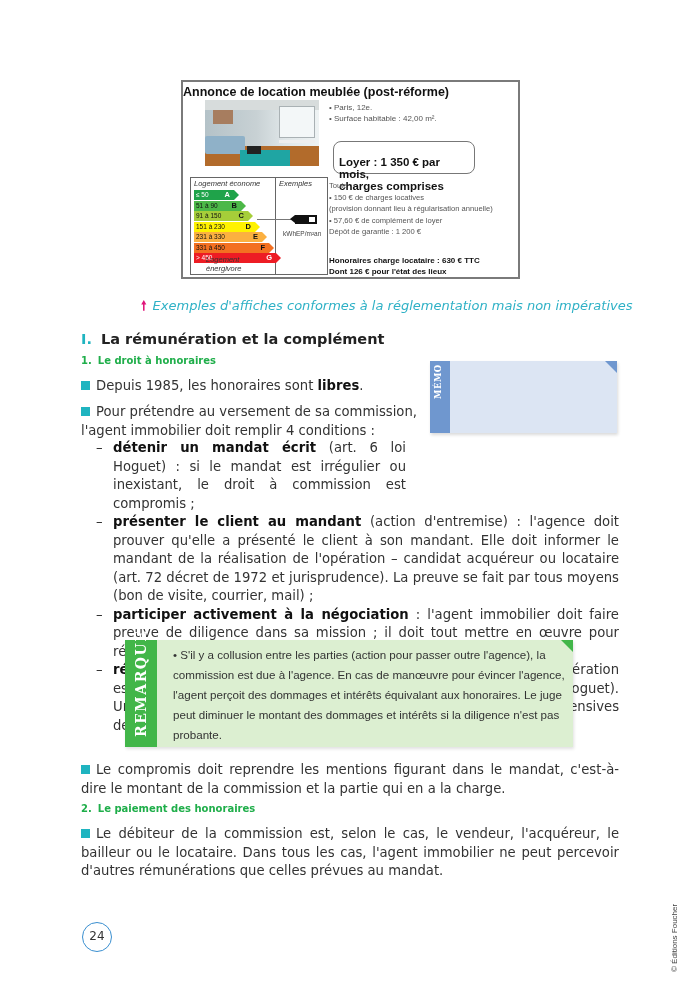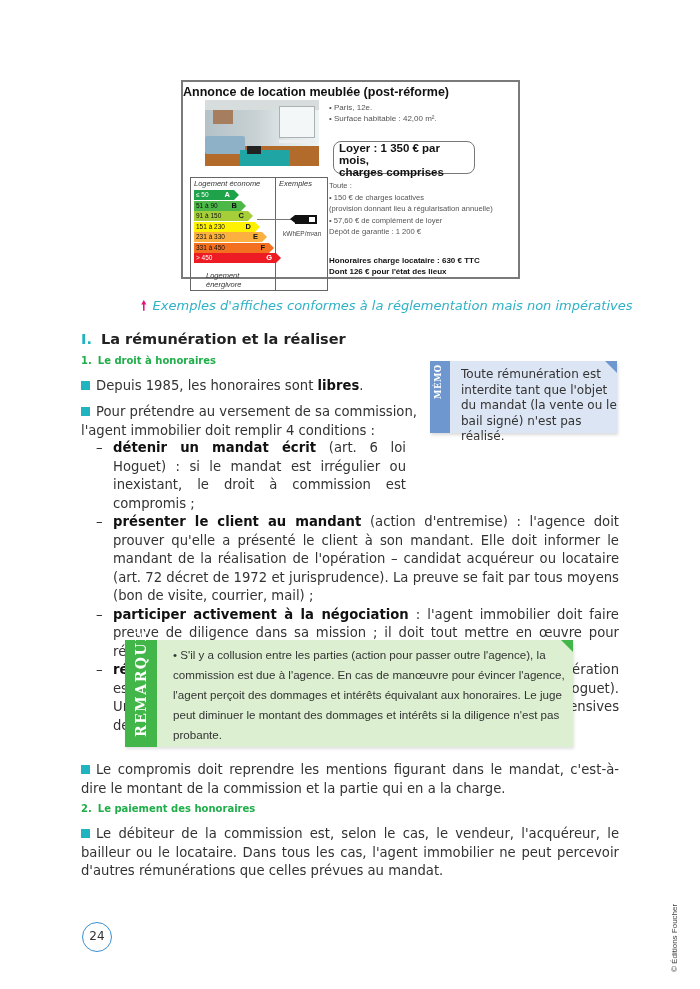--- a/index.html
+++ b/index.html
@@ -13,23 +13,23 @@
   .ad-photo .ceil { position:absolute; left:0; top:0; width:100%; height:10px; background:#d7dcdc; }
   .ad-photo .window { position:absolute; right:4px; top:6px; width:36px; height:32px; background:#f3f7f8; border:1px solid #a9b1b4; }
   .ad-photo .art { position:absolute; left:8px; top:10px; width:20px; height:14px; background:#a77d5f; }
   .ad-photo .floor { position:absolute; left:0; bottom:0; width:100%; height:30%; background:#b26b2b; }
   .ad-photo .rug { position:absolute; left:35px; bottom:0; width:50px; height:16px; background:#1fa5a3; }
   .ad-photo .sofa { position:absolute; left:0; top:36px; width:40px; height:18px; background:#8fb1c8; border-radius:2px; }
   .ad-photo .desk { position:absolute; right:4px; top:40px; width:36px; height:3px; background:#eee; }
   .ad-photo .table { position:absolute; left:42px; top:46px; width:14px; height:8px; background:#222; }
 
   .ad-info { position: absolute; left: 146px; top: 20px; font-size: 8px; color: #555; line-height: 11px; }
-  .ad-rent { position: absolute; left: 150px; top: 59px; width: 142px; height: 33px; border: 1.5px solid #777; border-radius: 8px; padding: 0 5px; font-size: 11.5px; font-weight: bold; color: #111; line-height: 12px; }
+  .ad-rent { position: absolute; left: 150px; top: 59px; width: 142px; height: 33px; border: 1.5px solid #777; border-radius: 8px; padding: 14px 5px; font-size: 11.5px; font-weight: bold; color: #111; line-height: 12px; }
 
-  .dpe { position: absolute; left: 7px; top: 95px; width: 138px; height: 114px; border: 1px solid #666; padding-left: 12px; }
+  .dpe { position: absolute; left: 7px; top: 95px; width: 138px; height: 98px; border: 1px solid #666; padding-left: 12px; }
   .dpe-col1 { position: absolute; left: 0; top: 0; width: 85px; height: 100%; border-right: 1px solid #666; }
   .dpe-col2 { position: absolute; left: 85px; top: 0; width: 53px; height: 100%; }
   .dpe-top { font-size: 7.5px; font-style: italic; color: #333; padding: 1px 3px; }
   .dpe-bars { position: absolute; left: 3px; top: 12px; }
   .dpe-bar { height: 10px; margin-bottom: 0.5px; font-size: 6.5px; color: #111; position: relative; line-height: 10px; padding-left: 2px; }
   .dpe-bar .lbl { position: absolute; right: 4px; top: 0; font-weight: bold; font-size: 7.5px; }
   .dpe-bar::after { content: ""; position: absolute; right: -5px; top: 0; border-top: 5px solid transparent; border-bottom: 5px solid transparent; border-left: 5px solid var(--c); }
   .dpe-bottom { position: absolute; left: 3px; bottom: 1px; font-size: 7.5px; font-style: italic; color: #333; margin-left: 12px; }
   .dpe-line { position: absolute; left: 66px; top: 41px; width: 44px; height: 1px; background: #777; }
   .dpe-marker { position: absolute; left: 104px; top: 37px; width: 22px; height: 9px; background: #111; }
@@ -130,40 +130,39 @@
     <div>Dont 126 € pour l'état des lieux</div>
   </div>
 </div>
 
 <div class="caption">
   <span class="arrow">🠕</span><span>Exemples d'affiches conformes à la réglementation mais non impératives</span>
 </div>
 
 <div class="sec-title">
   <span class="num">I.</span>
-  <span>La rémunération et la réaliser</span>
+  <span>La rémunération et la complément</span>
 </div>
 
 <div class="sub-title" style="top:355px;">
   <span class="num">1.</span><span>Le droit à honoraires</span>
 </div>
 
 <div class="para" style="top:377px; width:330px;">
   <span class="sq"></span><span>Depuis 1985, les honoraires sont </span><b>libres</b><span>.</span>
 </div>
 
 <div class="para" style="top:403px; width:336px;">
   <span class="sq"></span><span>Pour prétendre au versement de sa commission, l'agent immobilier doit remplir 4 conditions :</span>
 </div>
 
 <div class="memo">
   <div class="memo-tab">
       <span>MÉMO</span>
     </div>
-  <div class="memo-text">Toute rémunération est interdite tant que l'objet du mandat (la vente ou le bail signé) n'est pas réalisé.</div>
   <div class="memo-fold"></div>
 </div>
 
 <div class="list" style="top:439px;">
   <div class="item" style="width:310px;"><span class="dash">–</span><b>détenir un mandat écrit</b><span> (art. 6 loi Hoguet) : si le mandat est irrégulier ou inexistant, le droit à commission est compromis ;</span></div>
   <div class="item"><span class="dash">–</span><b>présenter le client au mandant</b><span> (action d'entremise) : l'agence doit prouver qu'elle a présenté le client à son mandant. Elle doit informer le mandant de la réalisation de l'opération – candidat acquéreur ou locataire (art. 72 décret de 1972 et jurisprudence). La preuve se fait par tous moyens (bon de visite, courrier, mail) ;</span></div>
   <div class="item"><span class="dash">–</span><b>participer activement à la négociation</b><span> : l'agent immobilier doit faire preuve de diligence dans sa mission ; il doit tout mettre en œuvre pour réaliser le mandat ;</span></div>
   <div class="item"><span class="dash">–</span><b>réaliser la vente</b><span> (acte signé) : la mission est réalisée quand « l'opération est effectivement conclue » dans un seul « acte écrit » (art. 6 loi Hoguet). Une opération est effectivement conclue quand les conditions suspensives de la vente sont réalisées.</span></div>
 </div>
 

